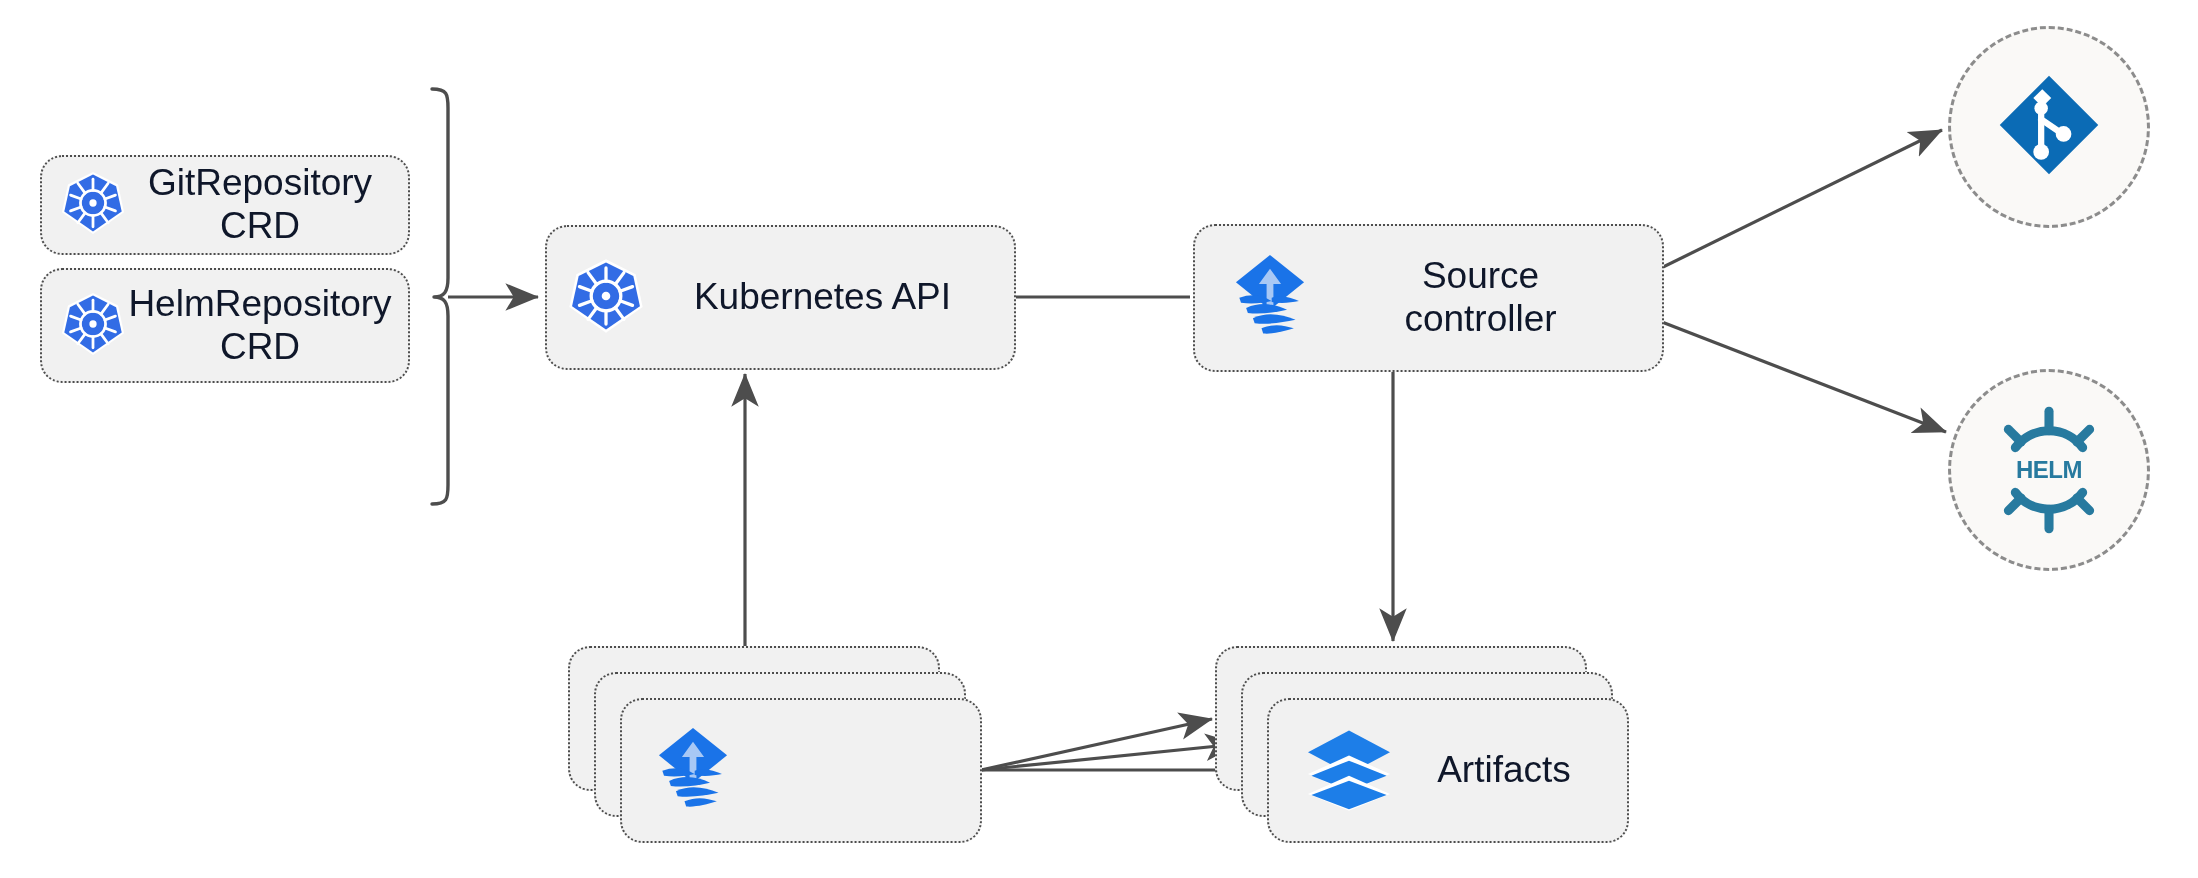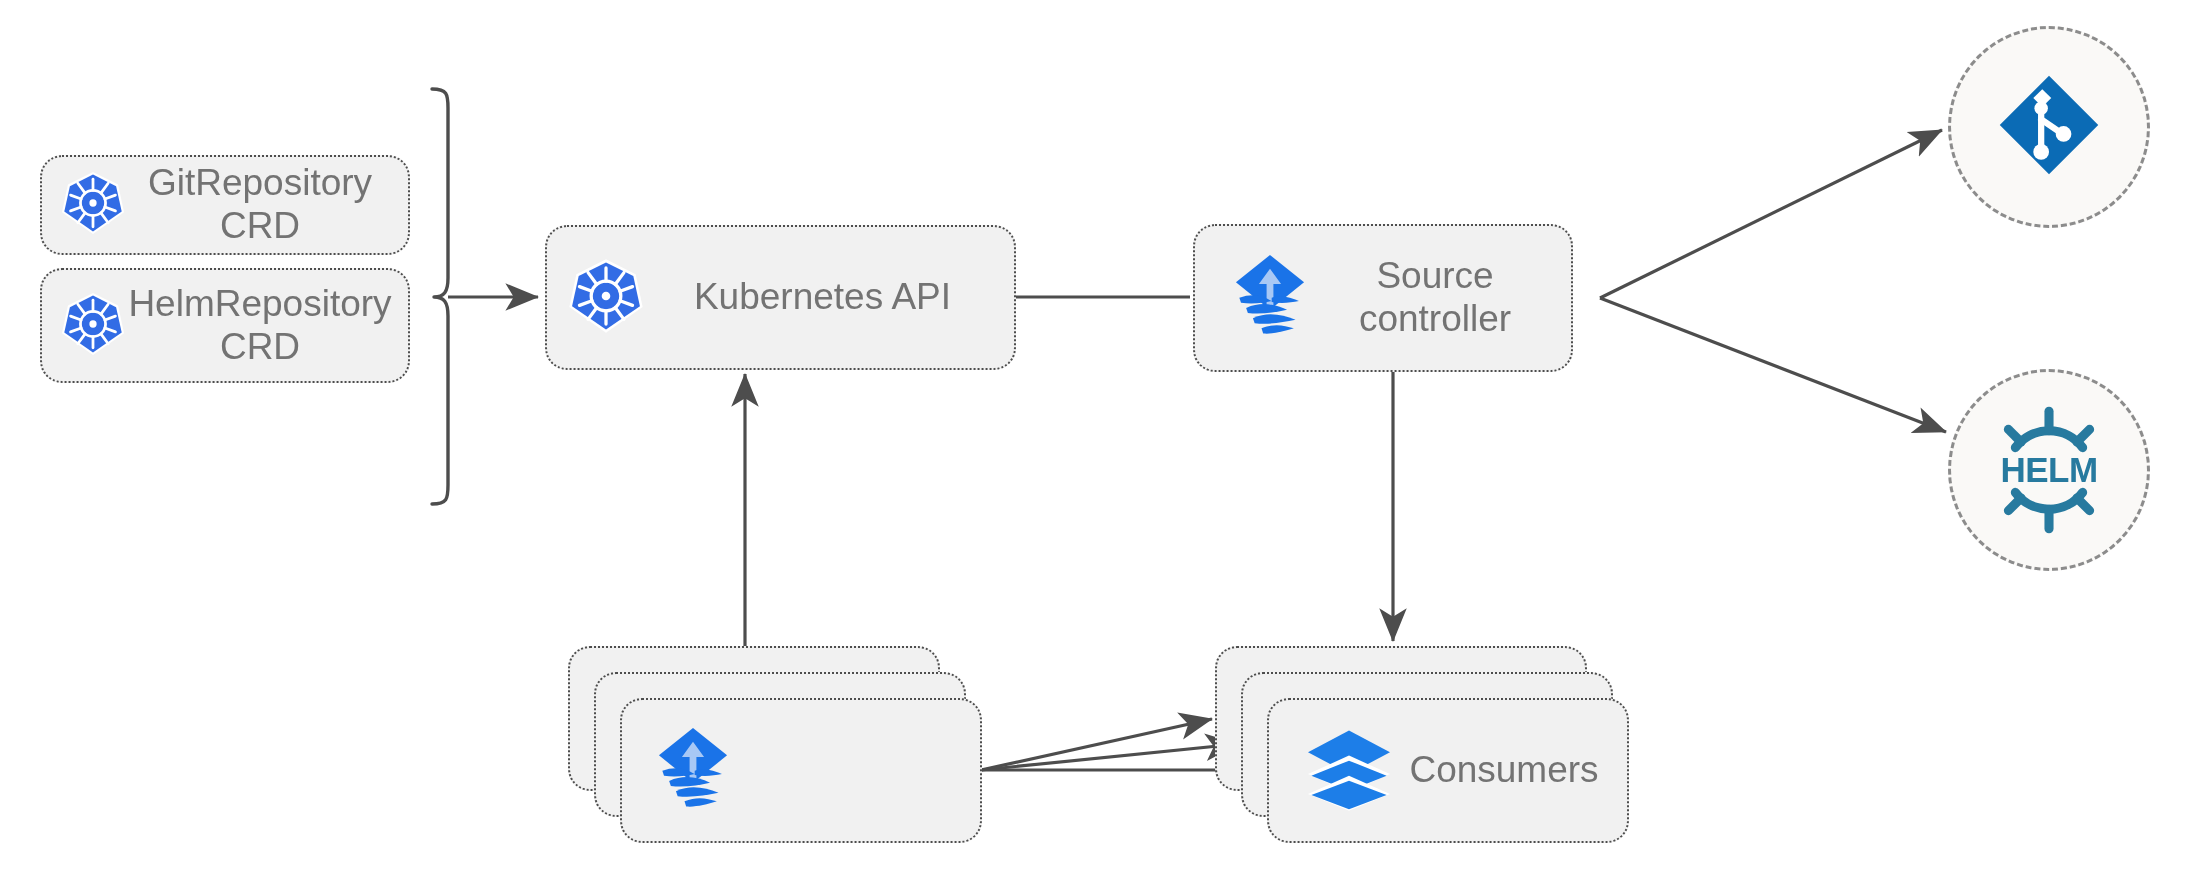--- a/index.html
+++ b/index.html
@@ -25,21 +25,21 @@
     box-sizing: border-box;
     background: #f1f1f1;
     border: 2.5px dotted #4d4d4d;
     border-radius: 22px;
     display: flex;
     flex-direction: row;
     align-items: center;
     justify-content: flex-start;
   }
   .node .label {
-    color: #737373;
+    color: #0f172a;
     font-size: 37px;
     line-height: 1.16;
     text-align: center;
     white-space: pre-line;
     flex: 1 1 auto;
     padding-right: 14px;
   }
   .node .nodeicon {
     flex: 0 0 auto;
     display: block;
@@ -191,21 +191,21 @@
           <line x1="62" y1="35" x2="73" y2="20"></line>
           <line x1="73" y1="80" x2="62" y2="65"></line>
           <line x1="38" y1="35" x2="27" y2="20"></line>
         </g>
         <circle cx="50" cy="50" r="5.5" fill="#ffffff"></circle>
       </svg>
     </span>
     <span class="label">Kubernetes API</span>
   </div>
 
-  <div class="node" style="left:1193px; top:224px; width:380px; height:148px; padding-left:32px;">
+  <div class="node" style="left:1193px; top:224px; width:471px; height:148px; padding-left:32px;">
     <span class="nodeicon">
       <svg width="86" height="92" viewBox="0 0 100 108">
         <polygon points="50,6 90,38 50,70 10,38" fill="#1a73e8"></polygon>
         <path d="M50 22 L63 40 L54 40 L54 68 L46 68 L46 40 L37 40 Z" fill="#a8c8f5"></path>
         <g fill="#1a73e8">
           <path d="M14 56 C30 50, 42 54, 52 60 C42 62, 30 64, 16 62 Z"></path>
           <path d="M22 68 C40 60, 56 64, 70 70 C56 73, 40 76, 24 74 Z"></path>
           <path d="M30 80 C48 72, 64 76, 80 82 C64 85, 48 88, 32 86 Z"></path>
           <path d="M40 92 C54 86, 66 88, 78 92 C66 96, 52 99, 42 98 Z"></path>
           <path d="M52 56 C64 52, 74 56, 84 60 C74 62, 62 63, 52 61 Z"></path>
@@ -239,21 +239,21 @@
   <div class="node" style="left:1267px; top:698px; width:362px; height:145px; padding-left:34px;">
     <span class="nodeicon">
       <svg width="92" height="86" viewBox="0 0 110 100">
         <polygon points="55,4 104,30 55,56 6,30" fill="#1d7ee8"></polygon>
         <polygon points="55,34 104,56 55,78 6,56" fill="#ffffff"></polygon>
         <polygon points="55,40 100,58 55,76 10,58" fill="#1d7ee8"></polygon>
         <polygon points="55,58 104,80 55,100 6,80" fill="#ffffff"></polygon>
         <polygon points="55,64 100,81 55,98 10,81" fill="#1d7ee8"></polygon>
       </svg>
     </span>
-    <span class="label">Consumers</span>
+    <span class="label">Artifacts</span>
   </div>
 
   <div class="circle-node" style="left:1948px; top:26px; width:202px; height:202px;">
     <span>
       <svg width="112" height="112" viewBox="0 0 100 100">
         <polygon points="50,6 94,50 50,94 6,50" fill="#0b6bb5"></polygon>
         <g stroke="#ffffff" stroke-width="5.6" fill="none" stroke-linecap="round">
           <line x1="43" y1="73" x2="43" y2="36"></line>
           <path d="M43 45 L62 58"></path>
         </g>
@@ -273,18 +273,18 @@
           <path d="M26 66 A30 30 0 0 0 74 66"></path>
           <line x1="50" y1="8" x2="50" y2="22"></line>
           <line x1="50" y1="78" x2="50" y2="92"></line>
           <line x1="21" y1="21" x2="30" y2="30"></line>
           <line x1="70" y1="70" x2="79" y2="79"></line>
           <line x1="79" y1="21" x2="70" y2="30"></line>
           <line x1="30" y1="70" x2="21" y2="79"></line>
         </g>
       </svg>
       <span style="position:absolute; left:0; right:0; top:50%; transform:translateY(-50%);
-                   text-align:center; color:#277a9f; font-weight:bold; font-size:35px;
+                   text-align:center; color:#277a9f; font-weight:bold; font-size:24px;
                    letter-spacing:-0.5px; font-family:'Liberation Sans',sans-serif;">HELM</span>
     </span>
   </div>
 
 </div>
 
 </body></html>

